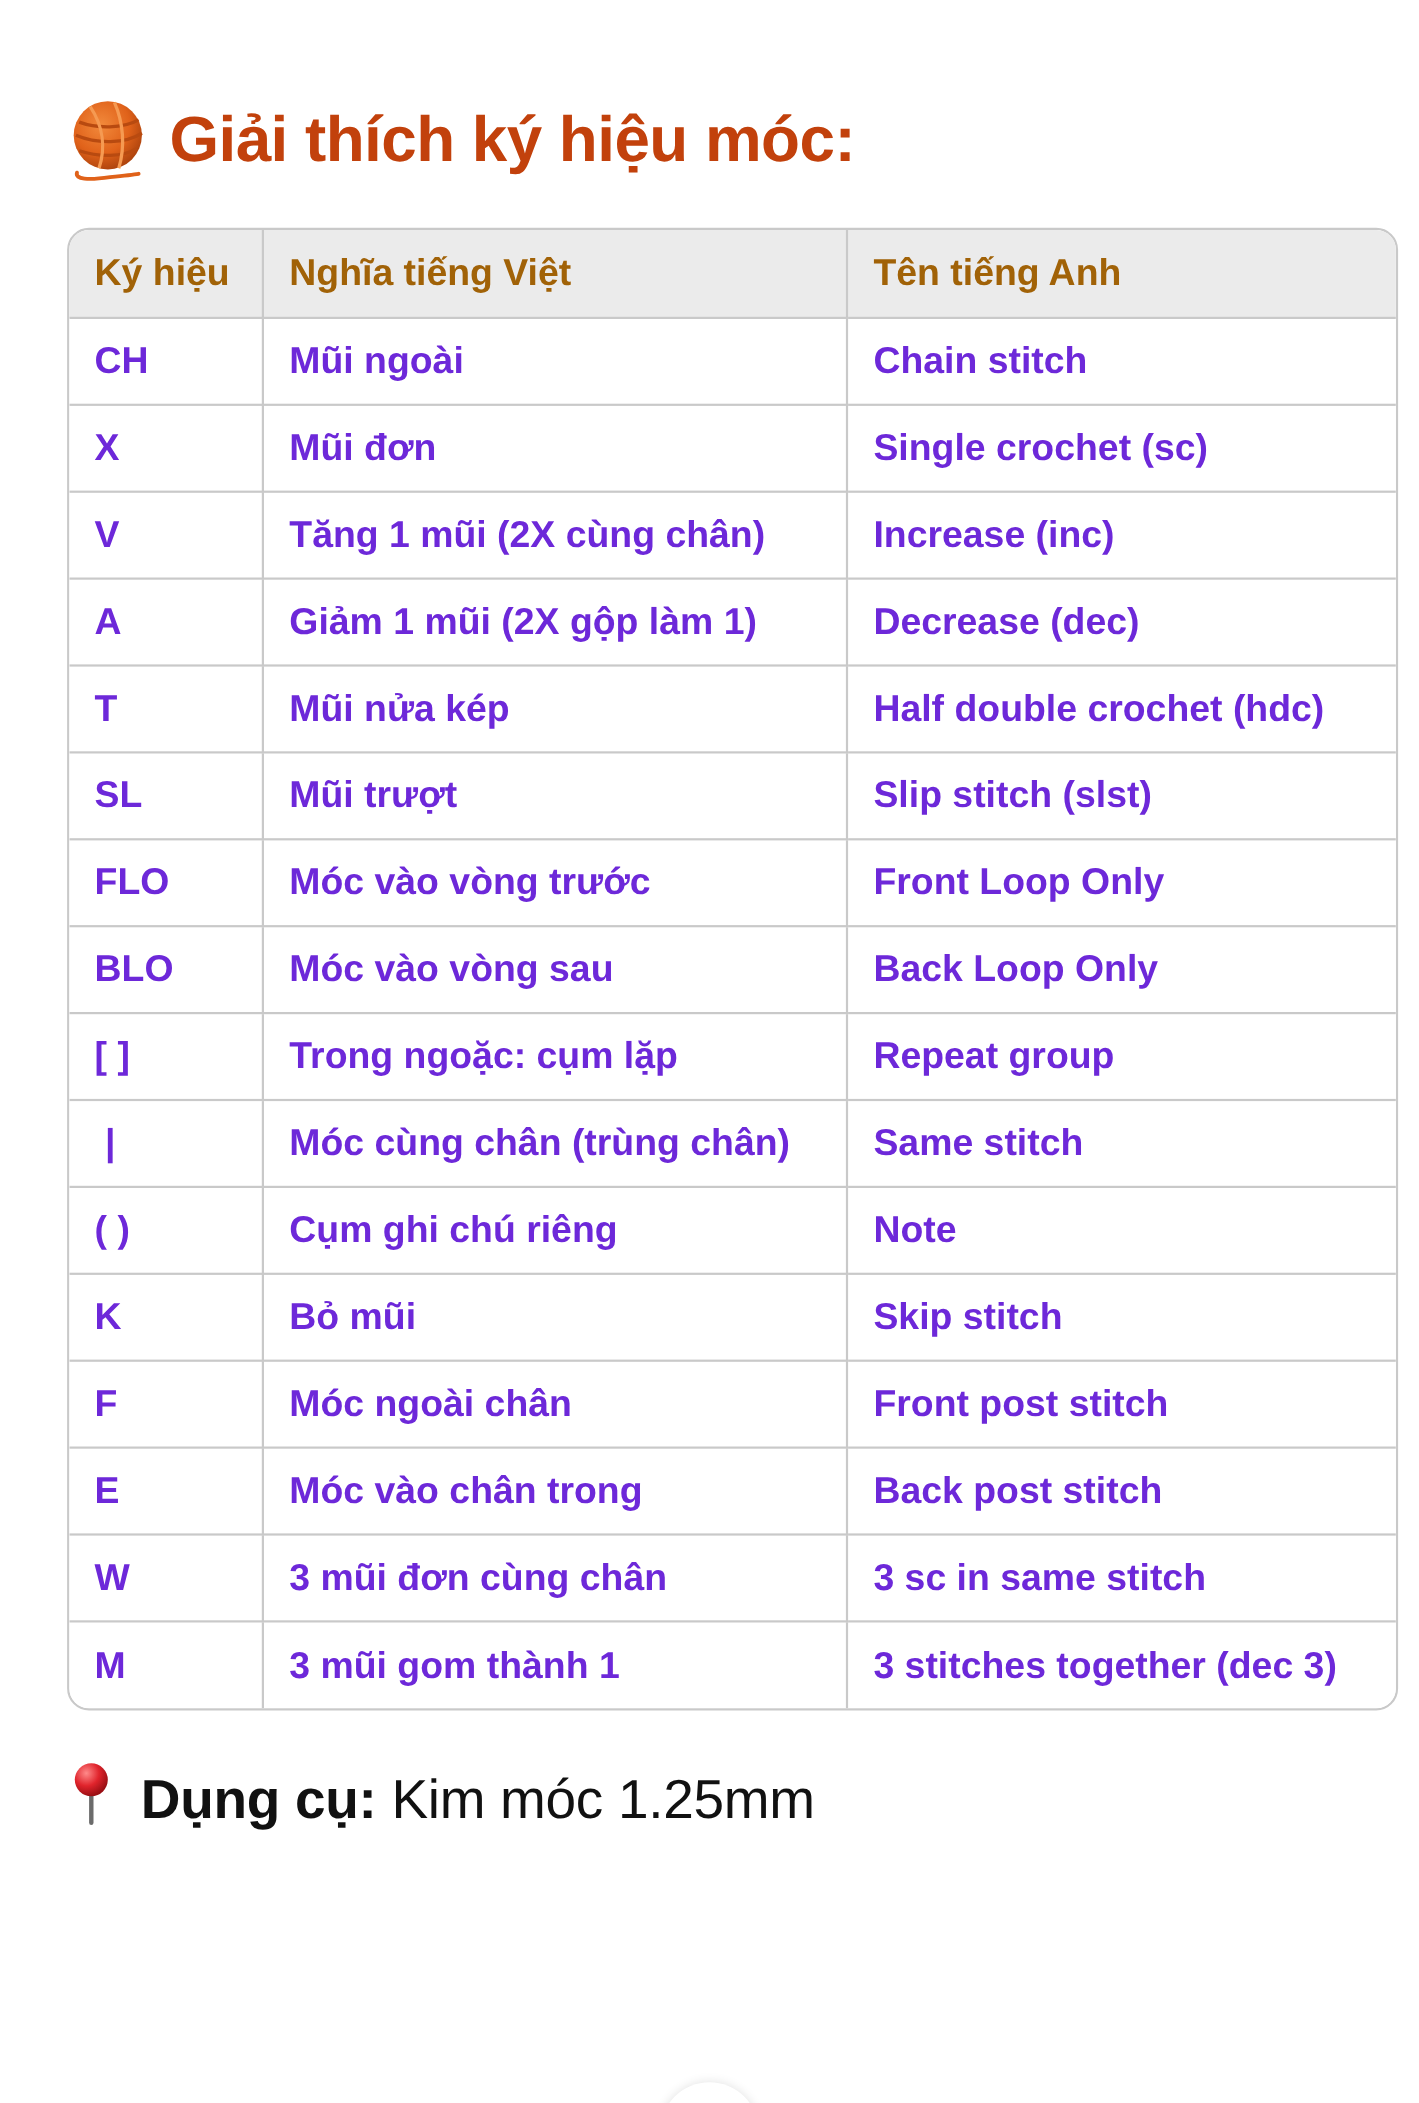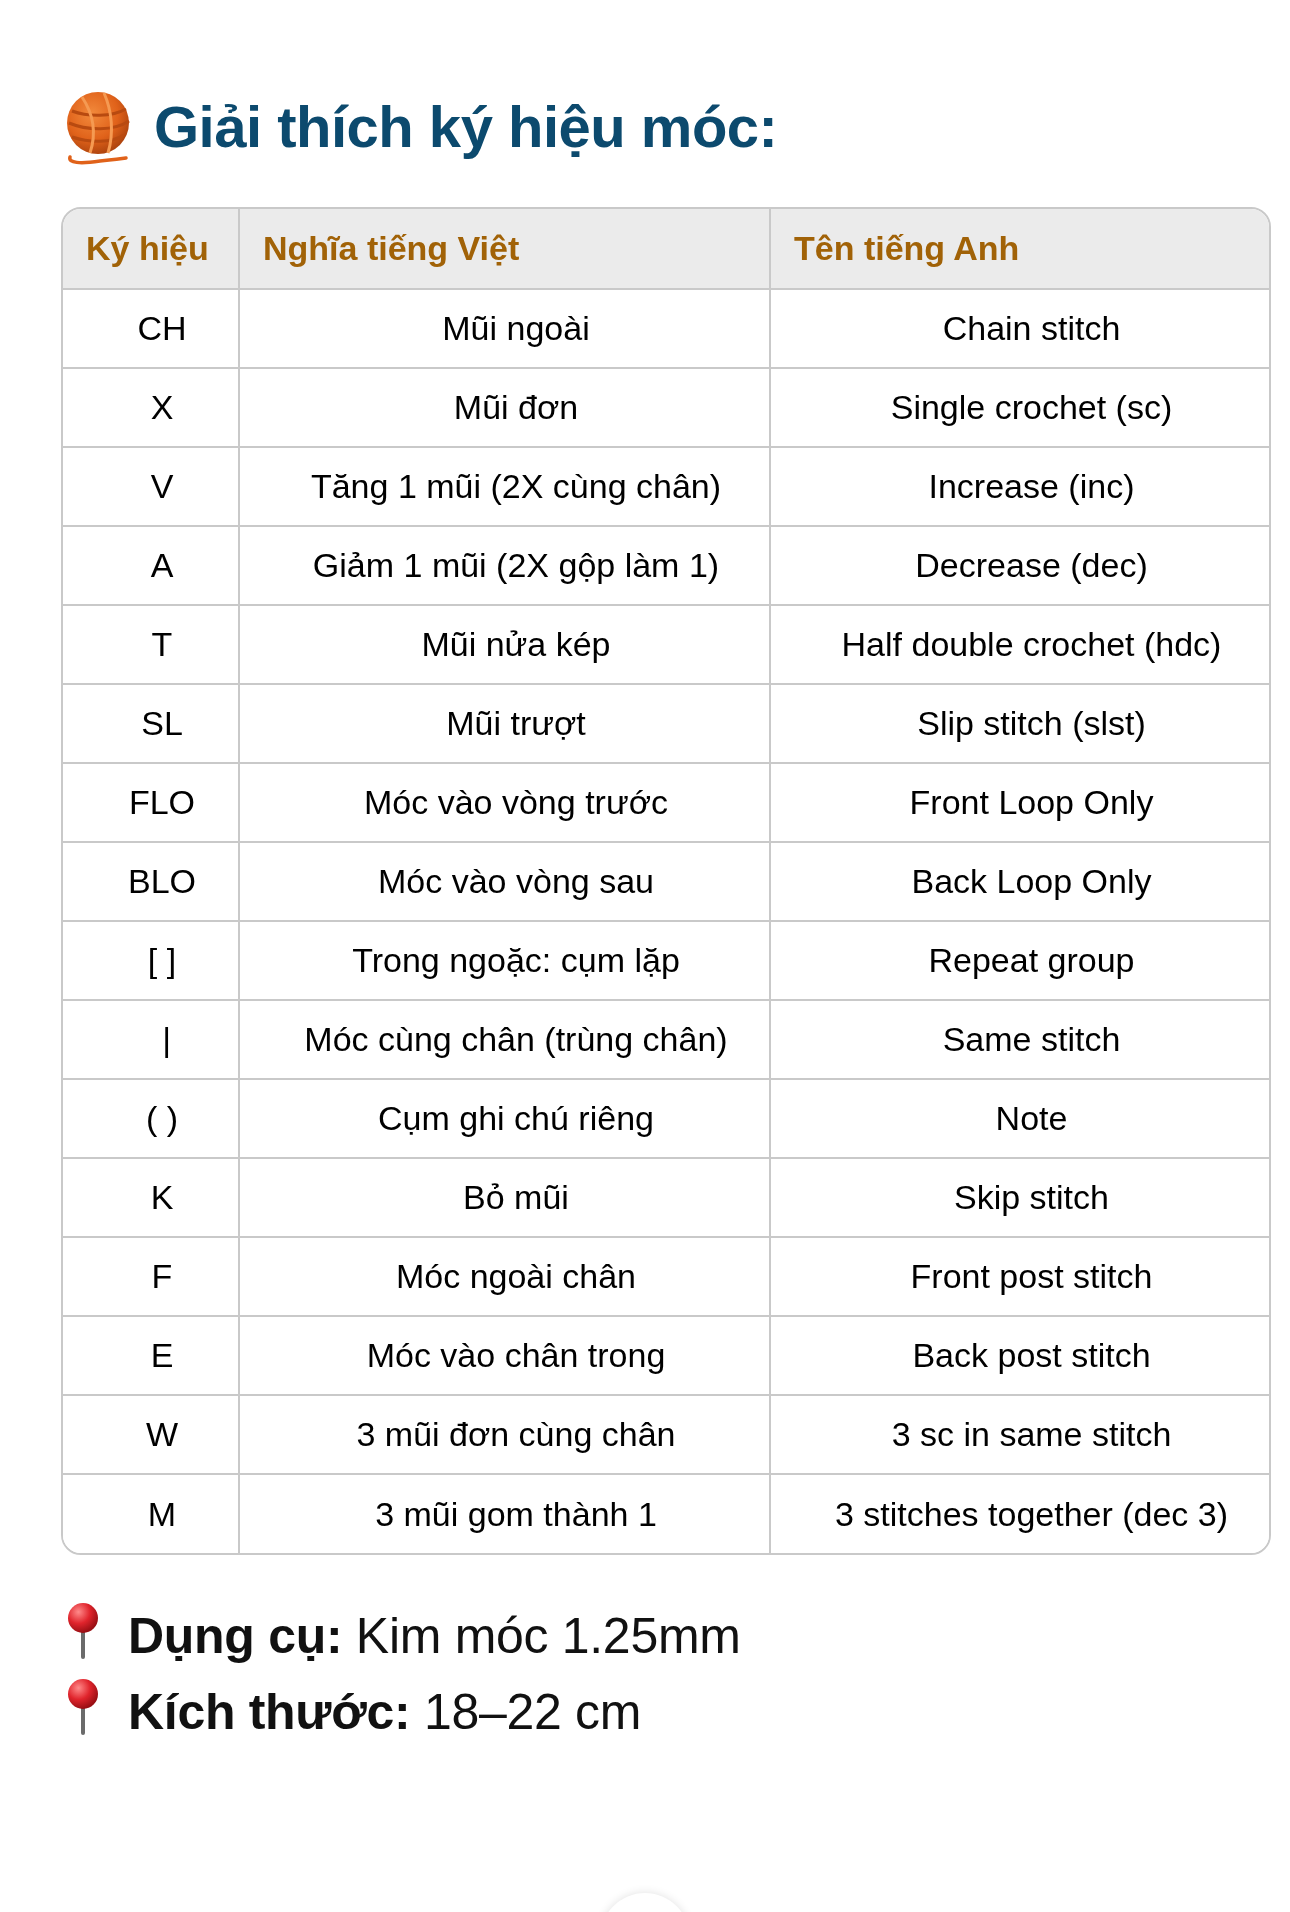--- a/index.html
+++ b/index.html
@@ -26,21 +26,21 @@
     .yarn-icon {
       width: 72px;
       height: 80px;
       margin-right: 22px;
     }
     .page-title {
       font-size: 58px;
       font-weight: 700;
       letter-spacing: -0.5px;
       line-height: 1;
-      color: #0c4a6e;
+      color: #c2410c;
     }
     .table-wrap {
       position: absolute;
       left: 61px;
       top: 207px;
       width: 1210px;
       border: 2px solid #c9c9c9;
       border-radius: 20px;
       overflow: hidden;
       box-sizing: border-box;
@@ -65,24 +65,23 @@
     }
     th:last-child, td:last-child { border-right: none; }
     tbody tr:last-child td { border-bottom: none; }
     thead th {
       background: #ebebeb;
       font-weight: 700;
       height: 80px;
       color: #a16207;
     }
     tbody td {
-      font-weight: 400;
-      color: #000000;
+      font-weight: 700;
+      color: #6d28d9;
       background: #ffffff;
-      text-align: center;
     }
     .info-list {
       position: absolute;
       left: 60px;
       top: 1598px;
       width: 1200px;
     }
     .info-line {
       font-size: 50px;
       line-height: 76px;
@@ -239,28 +238,15 @@
         <radialGradient id="pg1" cx="35%" cy="30%" r="70%">
           <stop offset="0%" stop-color="#ff8a8a"></stop>
           <stop offset="55%" stop-color="#e0242c"></stop>
           <stop offset="100%" stop-color="#9a0f14"></stop>
         </radialGradient>
       </defs>
       <rect x="21" y="26" width="4" height="32" rx="2" fill="#6b6b6b"></rect>
       <circle cx="23" cy="17" r="15" fill="url(#pg1)"></circle>
     </svg><b>Dụng cụ:</b><span> Kim móc 1.25mm</span>
   </div>
-  <div class="info-line">
-    <svg class="pin" viewBox="0 0 46 60">
-      <defs>
-        <radialGradient id="pg3" cx="35%" cy="30%" r="70%">
-          <stop offset="0%" stop-color="#ff8a8a"></stop>
-          <stop offset="55%" stop-color="#e0242c"></stop>
-          <stop offset="100%" stop-color="#9a0f14"></stop>
-        </radialGradient>
-      </defs>
-      <rect x="21" y="26" width="4" height="32" rx="2" fill="#6b6b6b"></rect>
-      <circle cx="23" cy="17" r="15" fill="url(#pg3)"></circle>
-    </svg><b>Kích thước:</b><span> 18–22 cm</span>
-  </div>
 </div>
 
 <div class="scroll-button"></div>
 
 </body></html>

